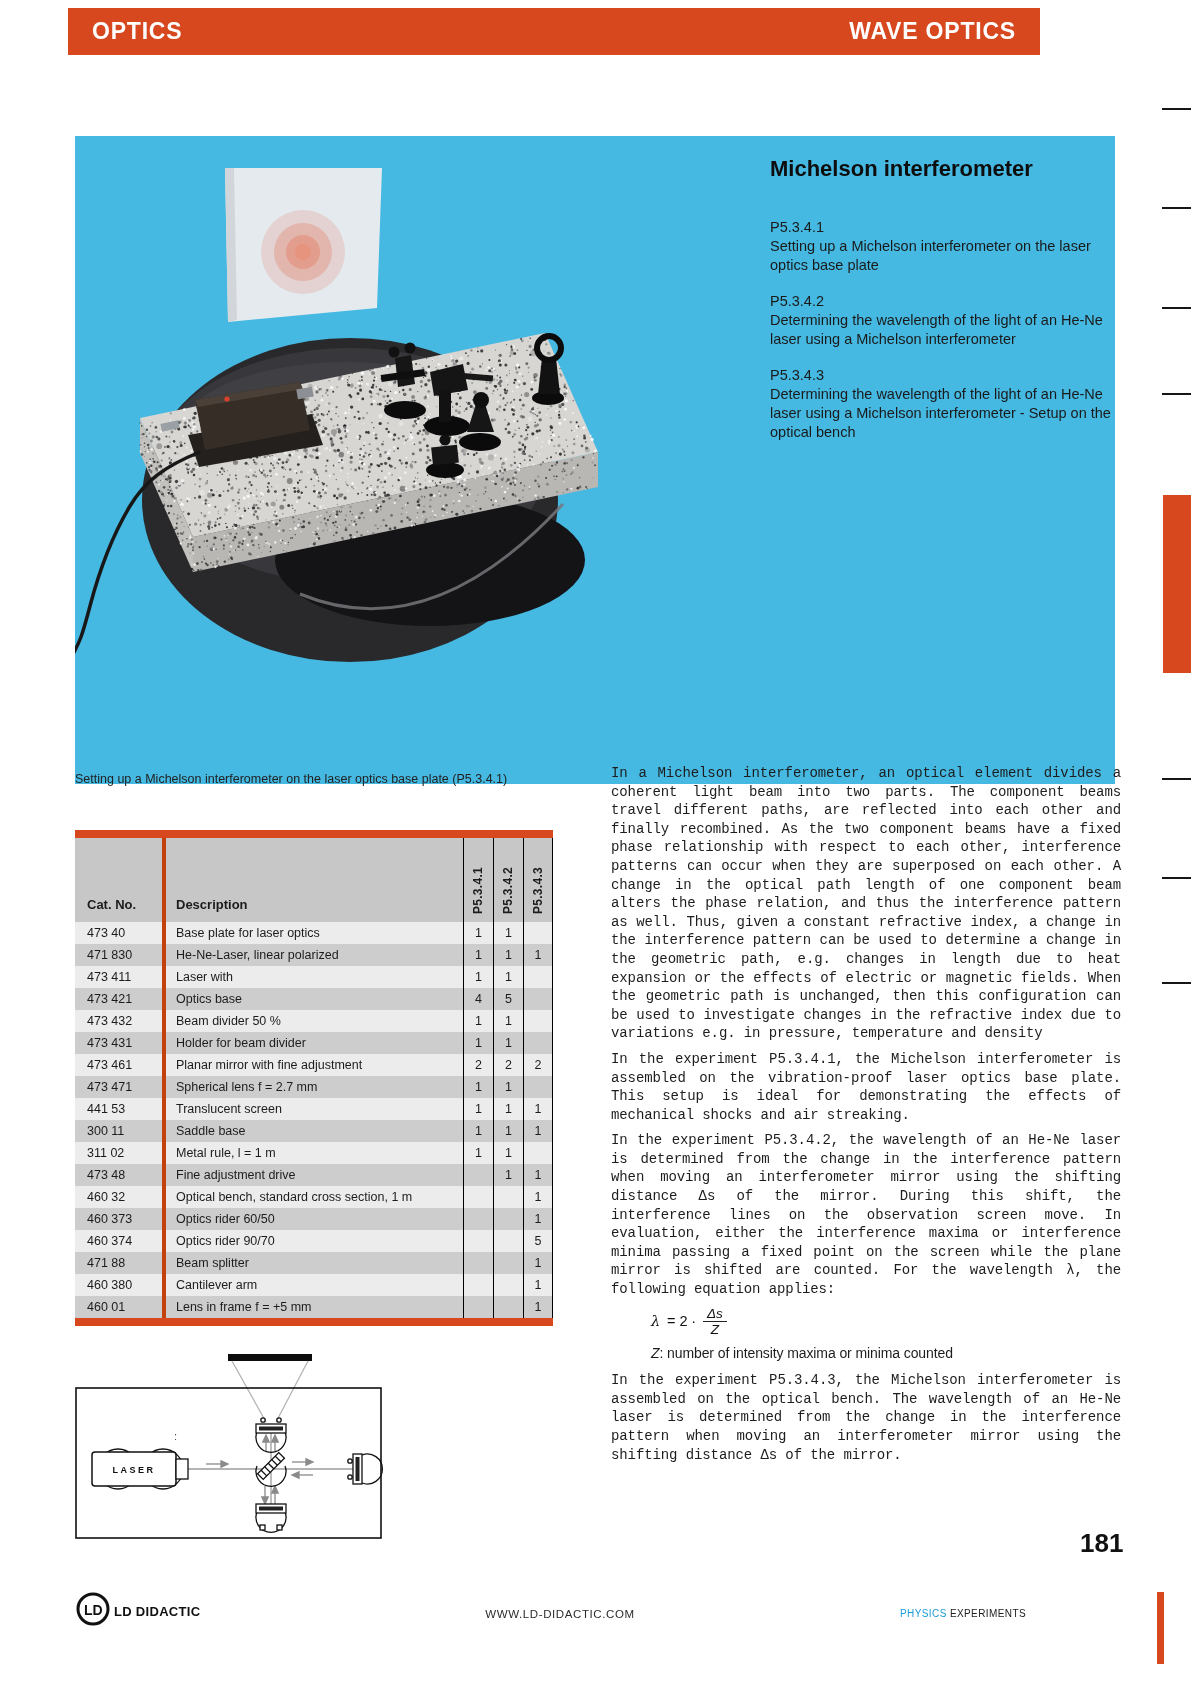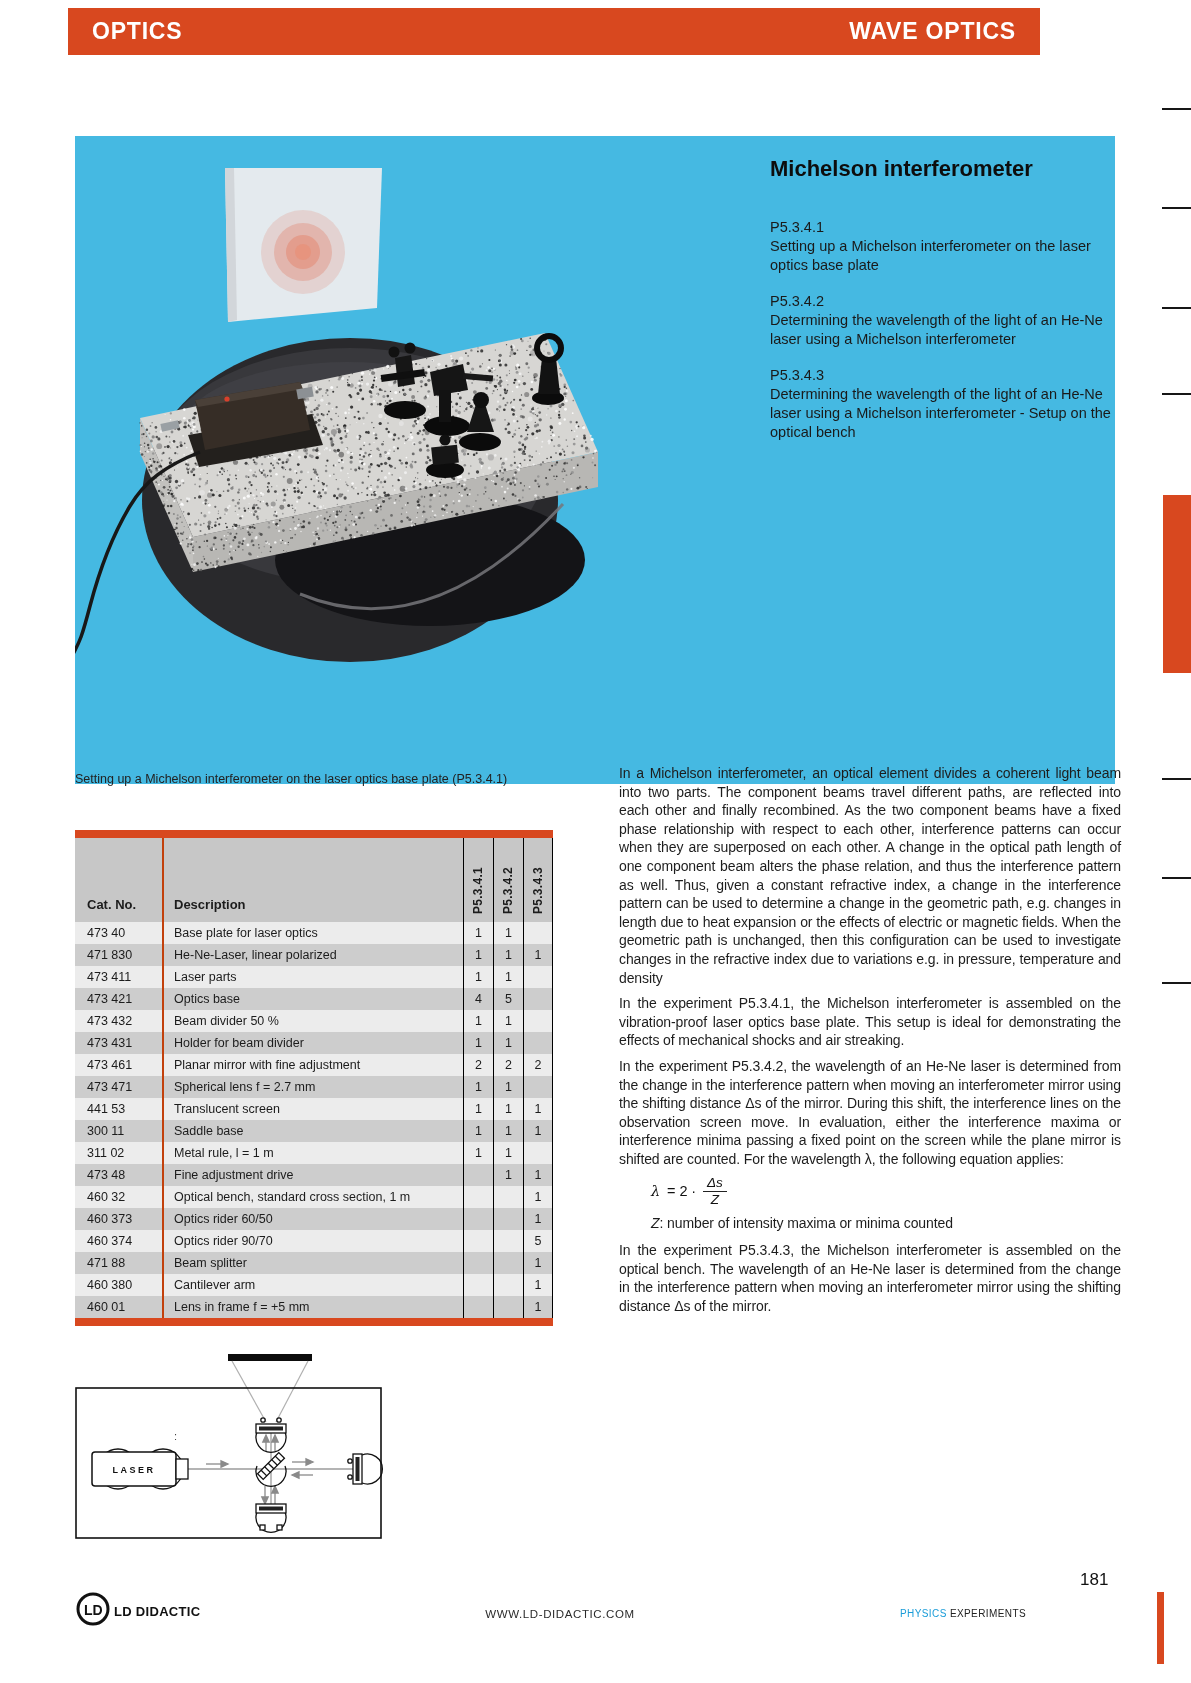--- a/index.html
+++ b/index.html
@@ -47,54 +47,54 @@
     position:absolute;left:75px;top:772px;font-size:12.5px;color:#222;
   }
   
   .eqtable{position:absolute;left:75px;top:830px;width:478px;}
   .t-orange{height:8px;background:var(--orange);}
   .thead{display:flex;height:84px;background:#c7c7c7;}
   .trow{display:flex;height:22px;background:#ececec;}
   .trow.dark{background:#cdcdcd;}
   .tc{box-sizing:border-box;font-size:12.5px;color:#1c1c1c;line-height:22px;overflow:hidden;white-space:nowrap;}
   .tc.cat{width:87px;padding-left:12px;}
-  .tc.desc{width:301px;padding-left:10px;border-left:2px solid #c2410c;}
+  .tc.desc{width:301px;padding-left:10px;border-left:4px solid #c2410c;}
   .tc.qty{width:30px;text-align:center;border-left:1px solid #000;}
   .tc.qty.last{border-right:1px solid #000;}
   .thead .tc{display:flex;align-items:flex-end;font-weight:700;font-size:13px;line-height:15px;padding-bottom:10px;}
   .thead .tc.qty{justify-content:center;padding-bottom:8px;}
   .vhead{
     writing-mode:vertical-rl;transform:rotate(180deg);
     font-size:12px;font-weight:700;letter-spacing:.3px;white-space:nowrap;
   }
   
   .diagram{position:absolute;left:70px;top:1348px;}
   
   .bodycol{
     position:absolute;left:607px;top:764px;width:514px;
     font-size:14px;line-height:18.6px;text-align:justify;color:#1d1d1d;letter-spacing:-0.1px;
   }
-  .bodycol p{margin:0 0 7px 12px;}
+  .bodycol p{margin:0 0 7px 4px;font-family:Liberation Mono, monospace;}
   .equation{
     display:flex;align-items:center;gap:7px;
     margin:4px 0 6px 44px;font-size:14.5px;color:#111;
   }
   .eq-lhs{font-style:italic;font-family:"DejaVu Serif",serif;}
   .frac{display:inline-flex;flex-direction:column;text-align:center;line-height:1.15;font-size:13.5px;font-style:italic;}
   .frac .den{border-top:1px solid #222;padding:0 4px;}
   .frac .num{padding:0 4px;}
   .eq-legend{margin:0 0 9px 44px;}
   .eq-legend .sym{font-style:italic;}
   
   .footer-logo{position:absolute;left:73px;top:1585px;}
   .footer-site{position:absolute;left:470px;top:1608px;width:180px;text-align:center;
     font-size:11.5px;letter-spacing:.6px;color:#2b2b2b;}
   .footer-series{position:absolute;left:900px;top:1608px;font-size:10px;letter-spacing:.4px;color:#222;}
   .footer-series .hl{color:var(--footer-blue);}
-  .pagenum{position:absolute;left:1080px;top:1570px;font-size:17px;color:#111;}
+  .pagenum{position:absolute;left:1080px;top:1528px;font-size:26px;color:#111;font-weight:bold;}
   .pagebar{position:absolute;left:1157px;top:1592px;width:7px;height:72px;background:var(--orange);}
   
   .tick{position:absolute;left:1162px;width:29px;height:2px;background:#161616;}
   .sidetab{position:absolute;left:1163px;top:495px;width:28px;height:178px;background:var(--orange);}
 </style>
 </head>
 <body>
 
 <div class="topbar">
   <span>OPTICS</span>
@@ -2315,21 +2315,21 @@
       </div>
       <div class="trow dark">
         <div class="tc cat">471 830</div>
         <div class="tc desc">He-Ne-Laser, linear polarized</div>
         <div class="tc qty">1</div>
         <div class="tc qty">1</div>
         <div class="tc qty last">1</div>
       </div>
       <div class="trow">
         <div class="tc cat">473 411</div>
-        <div class="tc desc">Laser parts</div>
+        <div class="tc desc">Laser with</div>
         <div class="tc qty">1</div>
         <div class="tc qty">1</div>
         <div class="tc qty last"></div>
       </div>
       <div class="trow dark">
         <div class="tc cat">473 421</div>
         <div class="tc desc">Optics base</div>
         <div class="tc qty">4</div>
         <div class="tc qty">5</div>
         <div class="tc qty last"></div>

